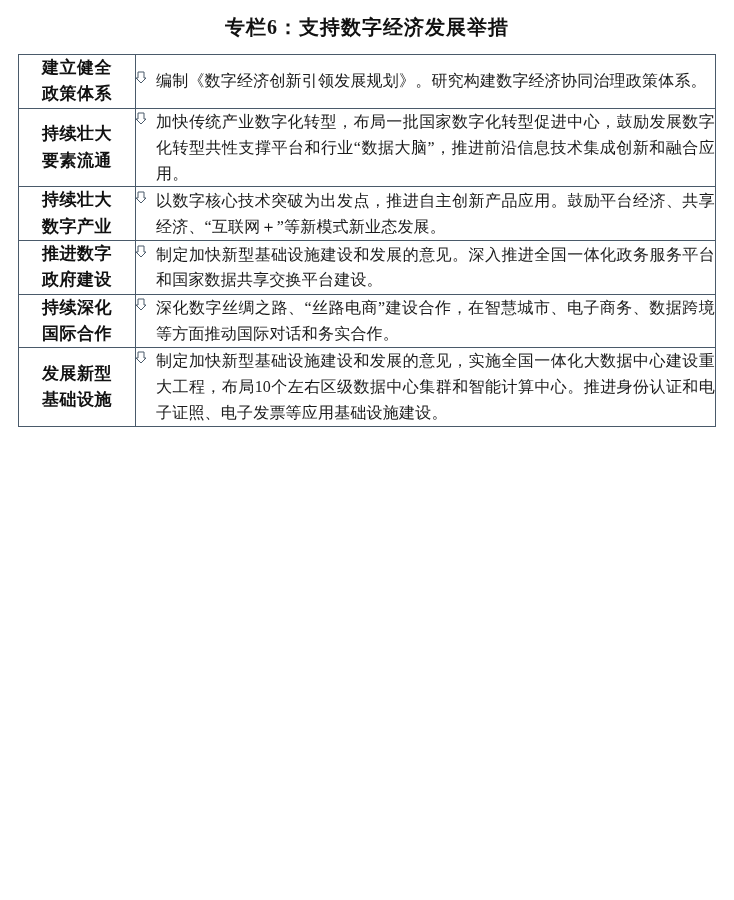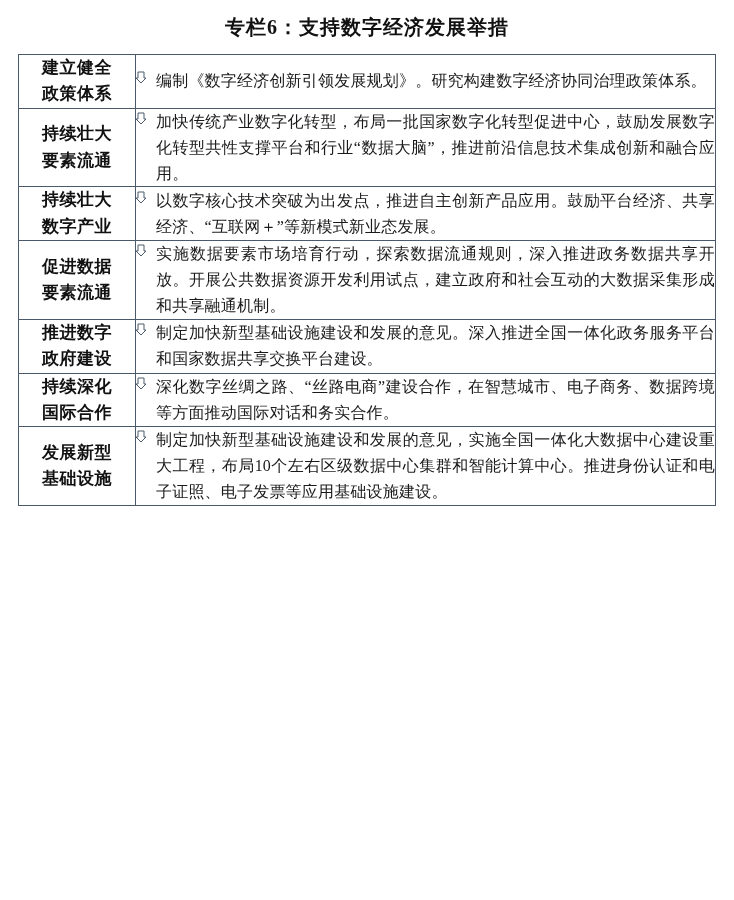--- a/index.html
+++ b/index.html
@@ -135,36 +135,20 @@
             <span class="bullet">
               <svg width="11" height="13" viewBox="0 0 11 13" aria-hidden="true">
                 <path d="M2 1 L8 1 L8 7 L10 7 L5 12 L0 7 L2 7 Z" fill="none" stroke="#4a5a6a" stroke-width="1"></path>
               </svg>
             </span>
             <span class="body-text">以数字核心技术突破为出发点，推进自主创新产品应用。鼓励平台经济、共享经济、“互联网＋”等新模式新业态发展。</span>
           </div>
         </td>
       </tr>
 
-      <tr>
-        <td class="label-cell">
-          <span class="label-line">促进数据</span>
-          <span class="label-line">要素流通</span>
-        </td>
-        <td class="body-cell">
-          <div class="body-inner">
-            <span class="bullet">
-              <svg width="11" height="13" viewBox="0 0 11 13" aria-hidden="true">
-                <path d="M2 1 L8 1 L8 7 L10 7 L5 12 L0 7 L2 7 Z" fill="none" stroke="#4a5a6a" stroke-width="1"></path>
-              </svg>
-            </span>
-            <span class="body-text">实施数据要素市场培育行动，探索数据流通规则，深入推进政务数据共享开放。开展公共数据资源开发利用试点，建立政府和社会互动的大数据采集形成和共享融通机制。</span>
-          </div>
-        </td>
-      </tr>
 
       <tr>
         <td class="label-cell">
           <span class="label-line">推进数字</span>
           <span class="label-line">政府建设</span>
         </td>
         <td class="body-cell">
           <div class="body-inner">
             <span class="bullet">
               <svg width="11" height="13" viewBox="0 0 11 13" aria-hidden="true">

